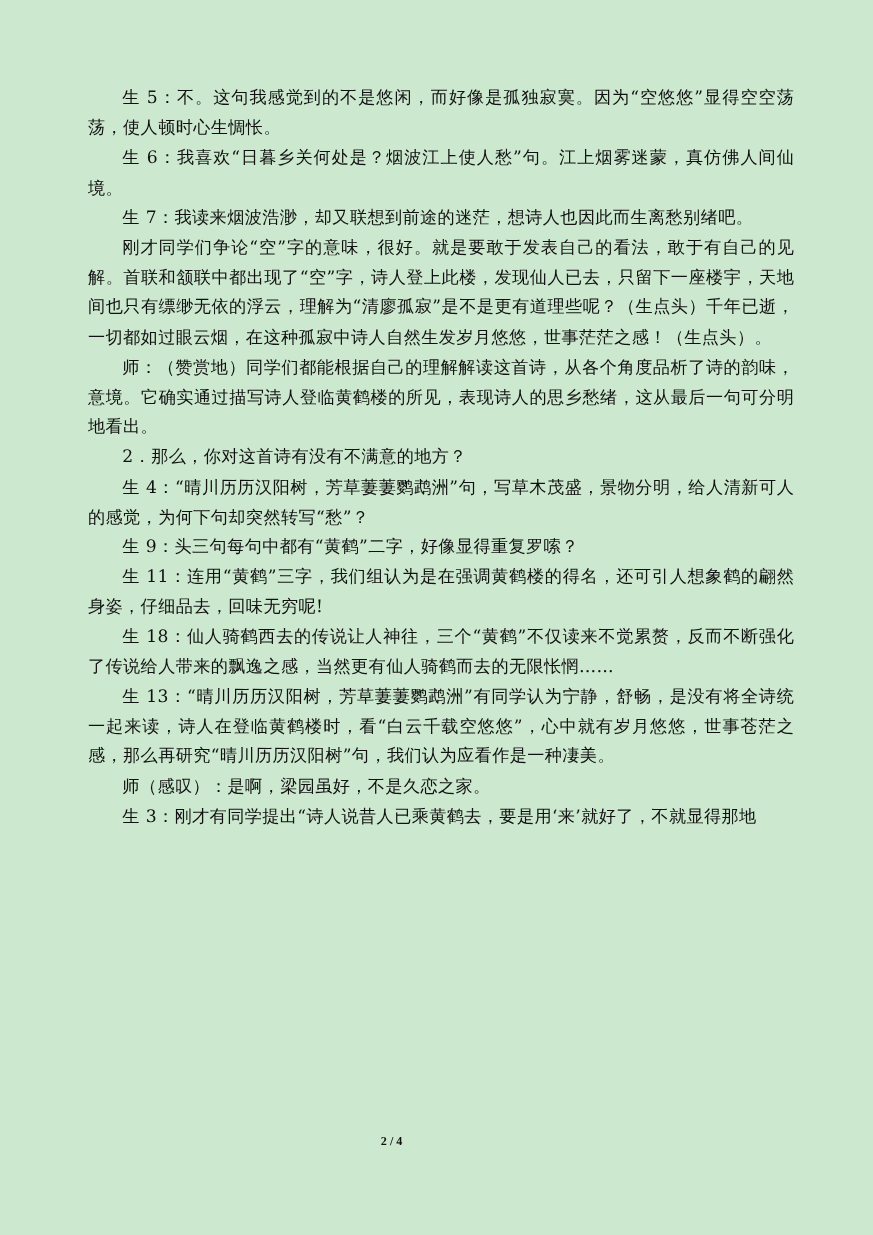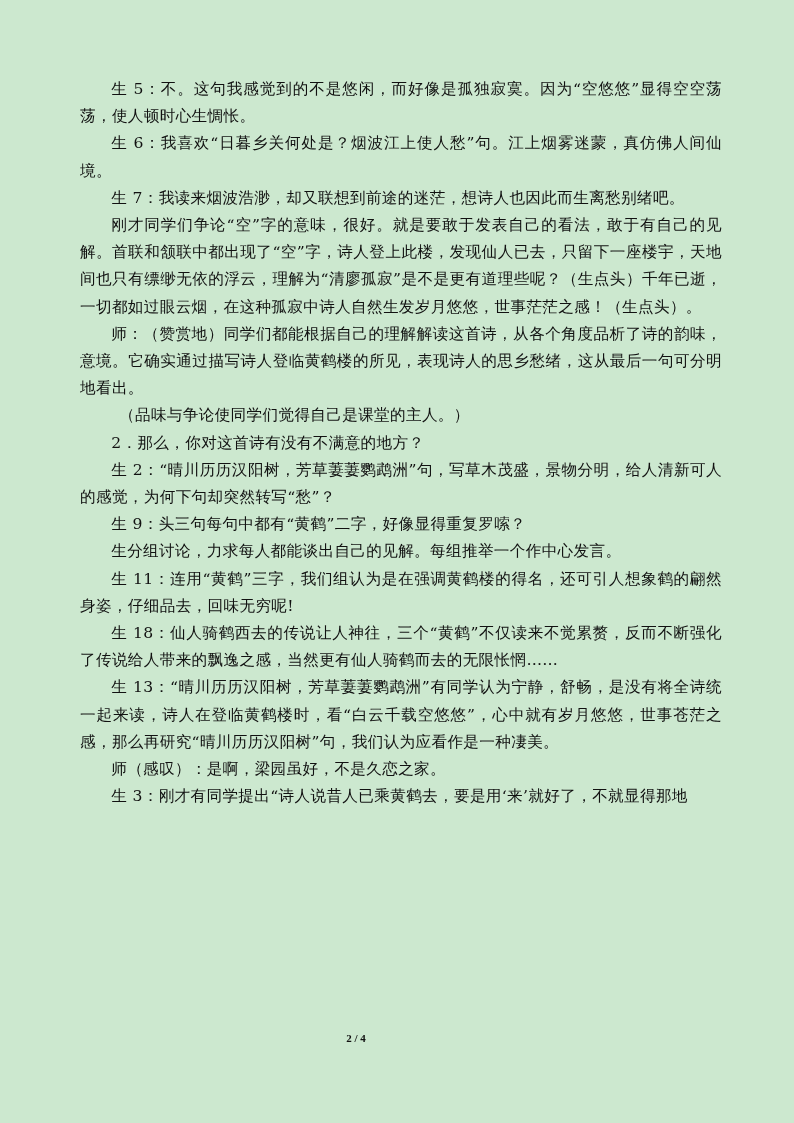--- a/index.html
+++ b/index.html
@@ -37,25 +37,23 @@
 </style>
 </head>
 <body>
 
 <div class="page">
   <p class="para">生 5：不。这句我感觉到的不是悠闲，而好像是孤独寂寞。因为“空悠悠”显得空空荡荡，使人顿时心生惆怅。</p>
   <p class="para">生 6：我喜欢“日暮乡关何处是？烟波江上使人愁”句。江上烟雾迷蒙，真仿佛人间仙境。</p>
   <p class="para">生 7：我读来烟波浩渺，却又联想到前途的迷茫，想诗人也因此而生离愁别绪吧。</p>
   <p class="para">刚才同学们争论“空”字的意味，很好。就是要敢于发表自己的看法，敢于有自己的见解。首联和颔联中都出现了“空”字，诗人登上此楼，发现仙人已去，只留下一座楼宇，天地间也只有缥缈无依的浮云，理解为“清廖孤寂”是不是更有道理些呢？（生点头）千年已逝，一切都如过眼云烟，在这种孤寂中诗人自然生发岁月悠悠，世事茫茫之感！（生点头）。</p>
   <p class="para">师：（赞赏地）同学们都能根据自己的理解解读这首诗，从各个角度品析了诗的韵味，意境。它确实通过描写诗人登临黄鹤楼的所见，表现诗人的思乡愁绪，这从最后一句可分明地看出。</p>
-  <p class="para" style="text-indent:2.5em">（品味与争论使同学们觉得自己是课堂的主人。）</p>
   <p class="para">2．那么，你对这首诗有没有不满意的地方？</p>
-  <p class="para">生 2：“晴川历历汉阳树，芳草萋萋鹦鹉洲”句，写草木茂盛，景物分明，给人清新可人的感觉，为何下句却突然转写“愁”？</p>
+  <p class="para">生 4：“晴川历历汉阳树，芳草萋萋鹦鹉洲”句，写草木茂盛，景物分明，给人清新可人的感觉，为何下句却突然转写“愁”？</p>
   <p class="para">生 9：头三句每句中都有“黄鹤”二字，好像显得重复罗嗦？</p>
-  <p class="para">生分组讨论，力求每人都能谈出自己的见解。每组推举一个作中心发言。</p>
   <p class="para">生 11：连用“黄鹤”三字，我们组认为是在强调黄鹤楼的得名，还可引人想象鹤的翩然身姿，仔细品去，回味无穷呢!</p>
   <p class="para">生 18：仙人骑鹤西去的传说让人神往，三个“黄鹤”不仅读来不觉累赘，反而不断强化了传说给人带来的飘逸之感，当然更有仙人骑鹤而去的无限怅惘……</p>
   <p class="para">生 13：“晴川历历汉阳树，芳草萋萋鹦鹉洲”有同学认为宁静，舒畅，是没有将全诗统一起来读，诗人在登临黄鹤楼时，看“白云千载空悠悠”，心中就有岁月悠悠，世事苍茫之感，那么再研究“晴川历历汉阳树”句，我们认为应看作是一种凄美。</p>
   <p class="para">师（感叹）：是啊，梁园虽好，不是久恋之家。</p>
   <p class="para">生 3：刚才有同学提出“诗人说昔人已乘黄鹤去，要是用‘来’就好了，不就显得那地</p>
 </div>
 
 <div class="page-number">2 / 4</div>
 
 </body></html>

